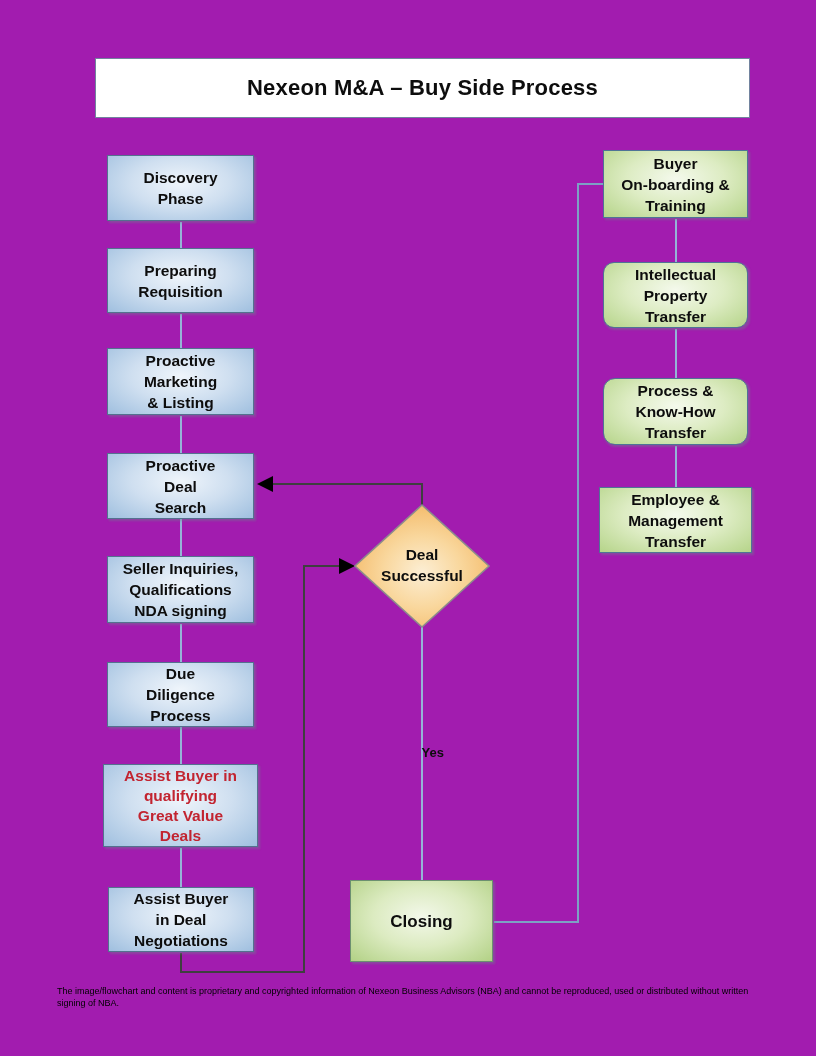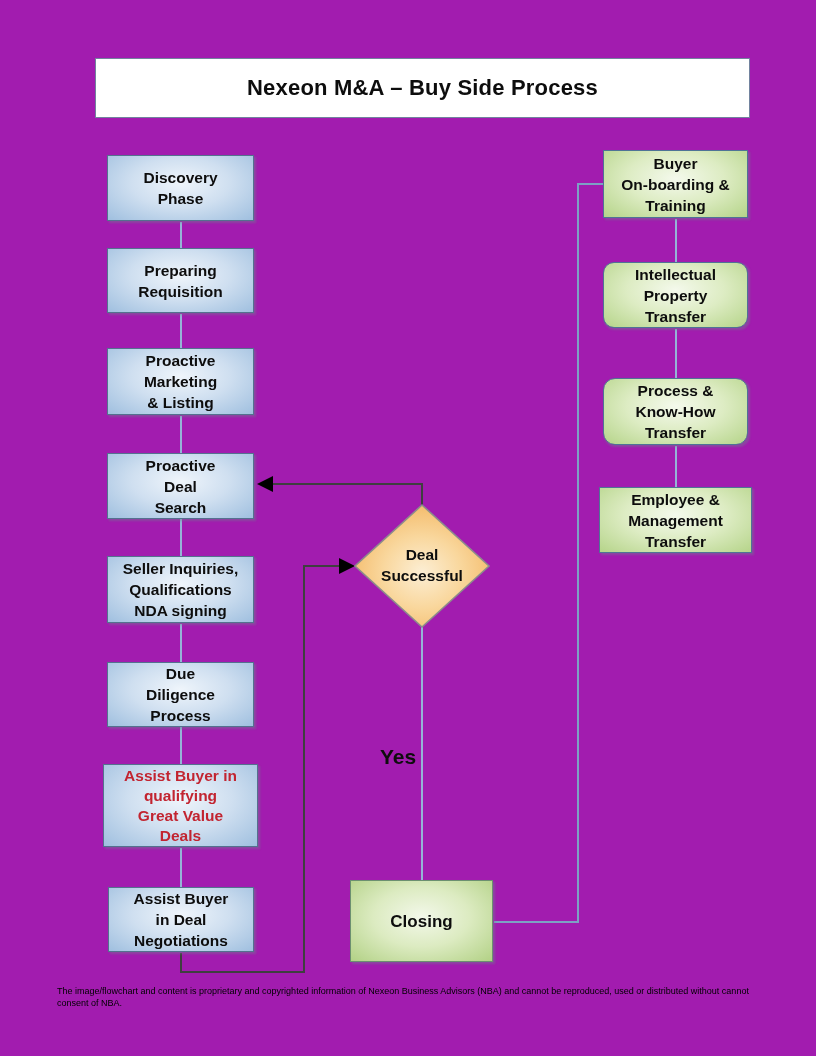--- a/index.html
+++ b/index.html
@@ -70,25 +70,25 @@
     text-align: center;
     font-weight: bold;
     font-size: 15.5px;
     line-height: 21px;
     color: #0d0d0d;
     z-index: 3;
     white-space: pre-line;
   }
   .yes-label {
     position: absolute;
-    left: 368px; top: 745px;
+    left: 384px; top: 745px;
     width: 60px;
-    text-align: center;
-    font-weight: bold;
-    font-size: 21px;
+    text-align: right;
+    font-weight: bold;
+    font-size: 13px;
     color: #0d0d0d;
     z-index: 3;
   }
   .footer-note {
     position: absolute;
     left: 57px; top: 986px;
     width: 706px;
     font-size: 9px;
     line-height: 11.5px;
     color: #000000;
@@ -205,15 +205,15 @@
     <span class="node-label">Process &amp;
 Know-How
 Transfer</span>
   </div>
   <div class="node box-green" style="left:599px; top:487px; width:151px; height:64px;">
     <span class="node-label">Employee &amp;
 Management
 Transfer</span>
   </div>
 
-  <div class="footer-note">The image/flowchart and content is proprietary and copyrighted information of Nexeon Business Advisors (NBA) and cannot be reproduced, used or distributed without cannot consent of NBA.</div>
+  <div class="footer-note">The image/flowchart and content is proprietary and copyrighted information of Nexeon Business Advisors (NBA) and cannot be reproduced, used or distributed without written signing of NBA.</div>
 
 </div>
 
 </body></html>

